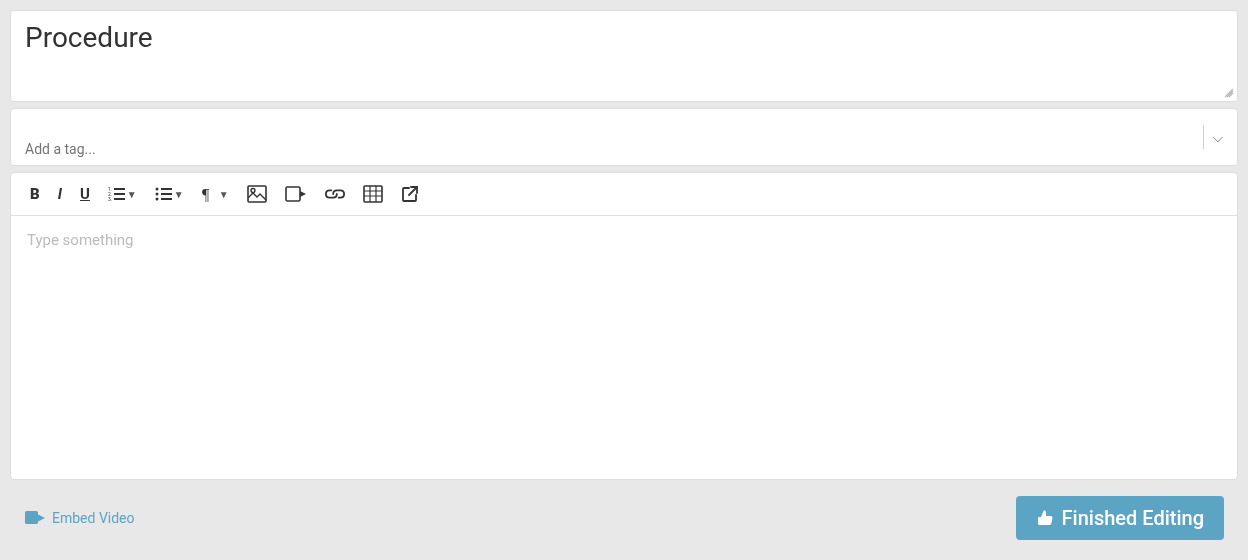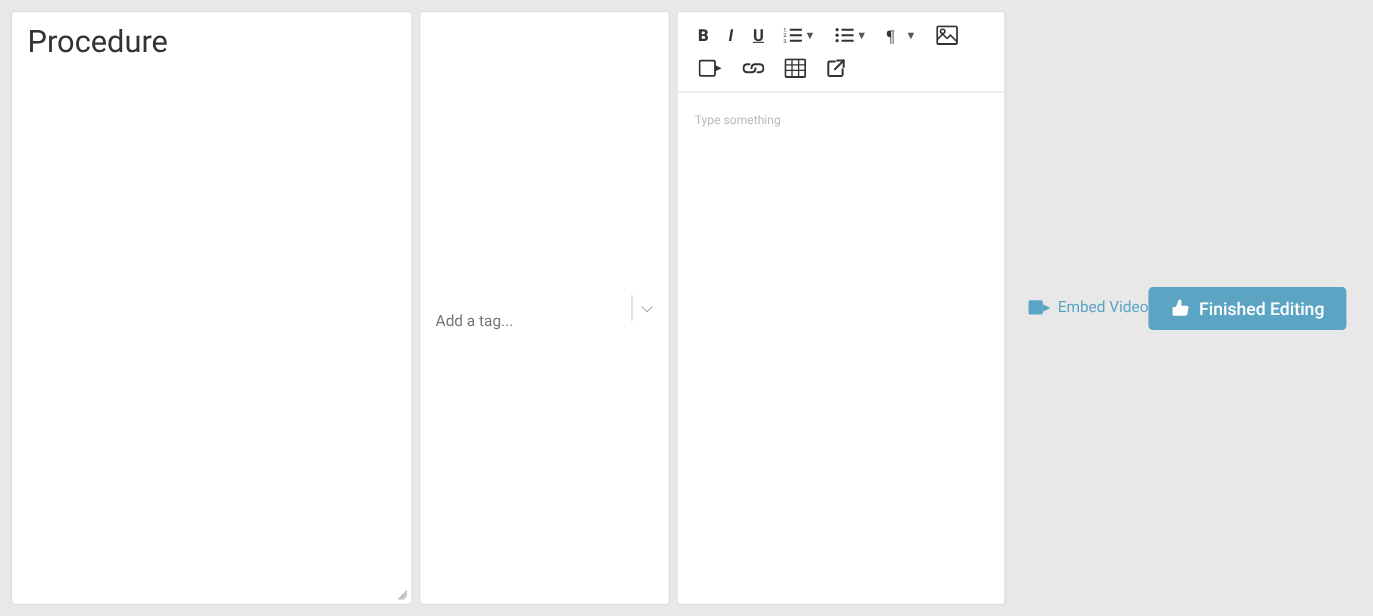--- a/index.html
+++ b/index.html
@@ -13,21 +13,21 @@
       font-family: -apple-system, BlinkMacSystemFont, 'Segoe UI', Roboto, sans-serif;
       width: 1248px;
       height: 560px;
       overflow: hidden;
       display: flex;
       flex-direction: column;
     }
 
     .page-container {
       display: flex;
-      flex-direction: row;
+      flex-direction: column;
       height: 100%;
       padding: 10px;
       gap: 6px;
     }
 
     
     .title-area {
       background: #fff;
       border: 1px solid #ddd;
       border-radius: 4px;
@@ -151,21 +151,21 @@
     }
 
     .editor-content {
       flex: 1;
       padding: 14px 16px;
       cursor: text;
     }
 
     .editor-placeholder {
       color: #bbb;
-      font-size: 11px;
+      font-size: 15px;
     }
 
     
     .bottom-bar {
       display: flex;
       align-items: center;
       justify-content: space-between;
       padding: 10px 14px;
       background: #e8e8e8;
     }
@@ -181,21 +181,21 @@
       border: none;
       font-family: inherit;
     }
 
     .finished-btn {
       background: #5ba4c4;
       color: #fff;
       border: none;
       border-radius: 4px;
       padding: 10px 20px;
-      font-size: 16px;
+      font-size: 20px;
       font-weight: 500;
       cursor: pointer;
       display: flex;
       align-items: center;
       gap: 8px;
       font-family: inherit;
     }
   </style>
 </head>
 <body>

